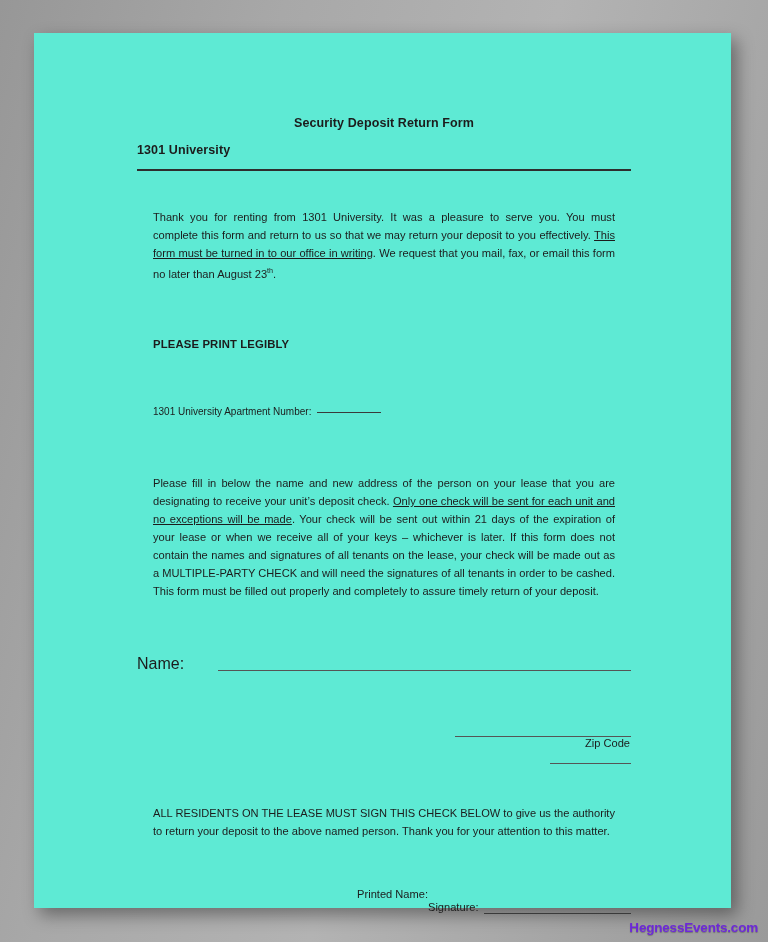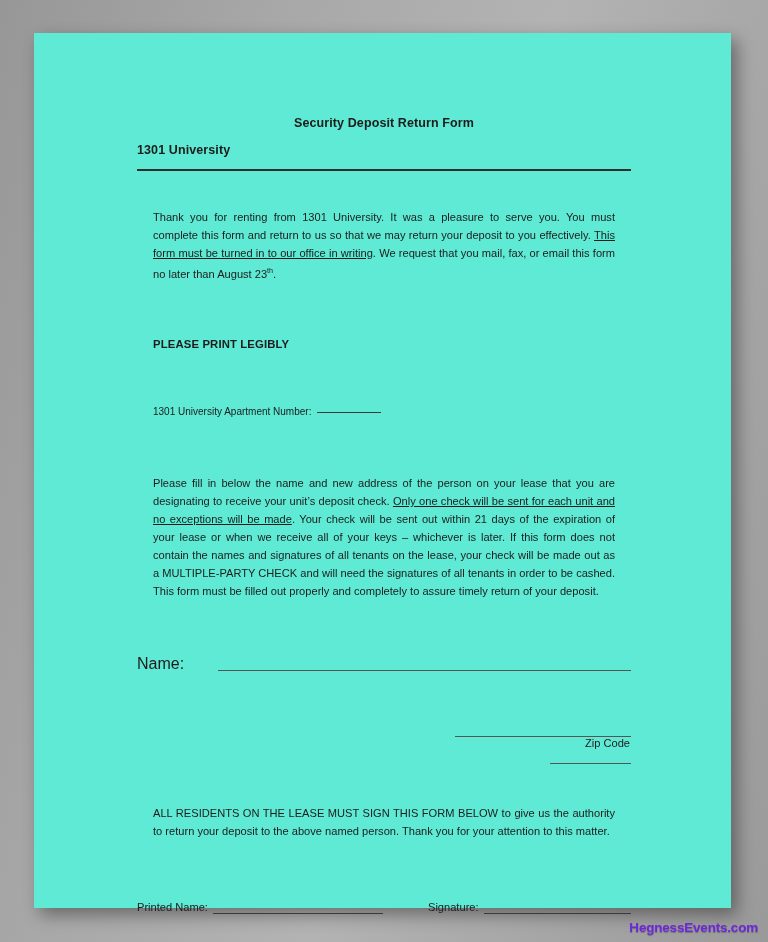--- a/index.html
+++ b/index.html
@@ -156,21 +156,21 @@
     display: flex;
     align-items: flex-end;
     font-size: 11.1px;
     height: 19px;
   }
   .sig-cell {
     display: flex;
     align-items: flex-end;
     flex: 0 0 auto;
   }
-  .sig-cell.left  { width: 291px; }
+  .sig-cell.left  { width: 291px; flex-direction: column; }
   .sig-cell.right { width: 203px; align-items: center; }
   .sig-label { flex: 0 0 auto; line-height: 14px; }
   .sig-rule {
     flex: 1 1 auto;
     border-bottom: 1.2px solid #3a3a3a;
     height: 12px;
     margin-left: 5px;
   }
   .sig-cell.left .sig-rule  { margin-right: 45px; }
   .sig-gap { height: 38px; }
@@ -227,21 +227,21 @@
     <div class="field-gap"></div>
 
     <div class="zip-row">
       <span class="zip-rule-left"></span>
       <span class="zip-label">Zip Code</span>
       <span class="zip-rule-right"></span>
     </div>
 
     <div class="gap-6"></div>
 
-    <p class="para">ALL RESIDENTS ON THE LEASE MUST SIGN THIS FORM BELOW to give us the authority to return your deposit to the above named person.  Thank you for your attention to this matter.</p>
+    <p class="para">ALL RESIDENTS ON THE LEASE MUST SIGN THIS CHECK BELOW to give us the authority to return your deposit to the above named person.  Thank you for your attention to this matter.</p>
 
     <div class="gap-7"></div>
 
     <div class="sig-row">
       <span class="sig-cell left">
         <span class="sig-label">Printed Name:</span>
         <span class="sig-rule"></span>
       </span>
       <span class="sig-cell right">
         <span class="sig-label">Signature:</span>

